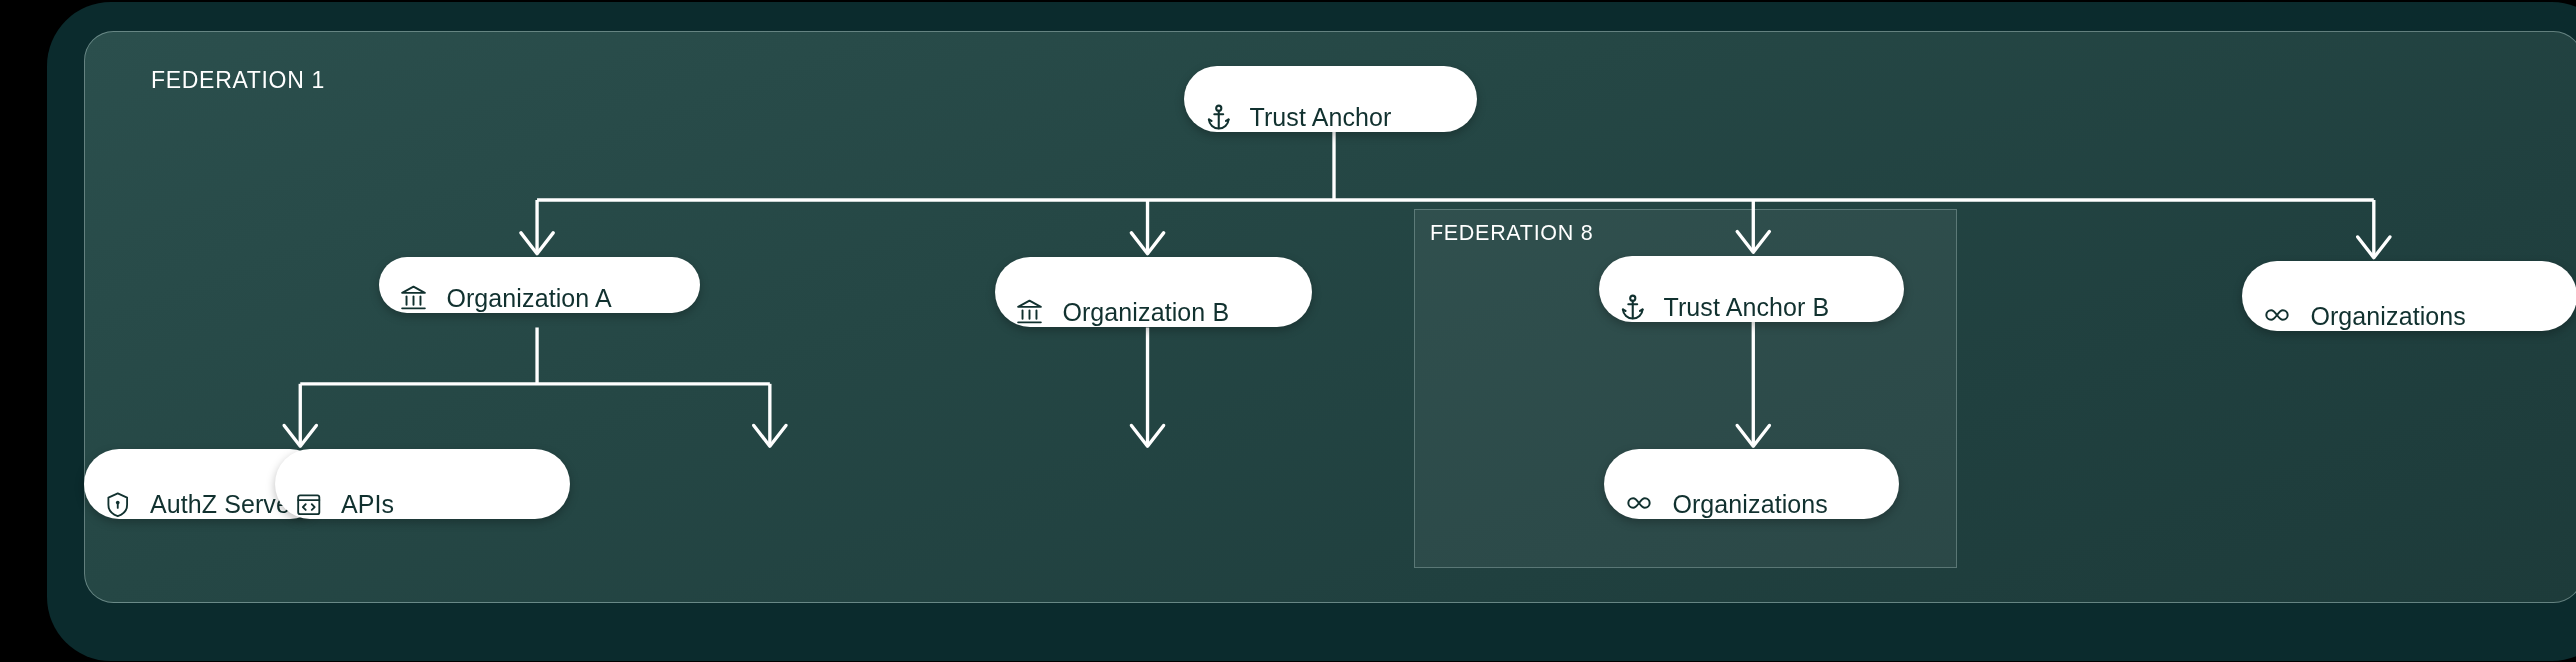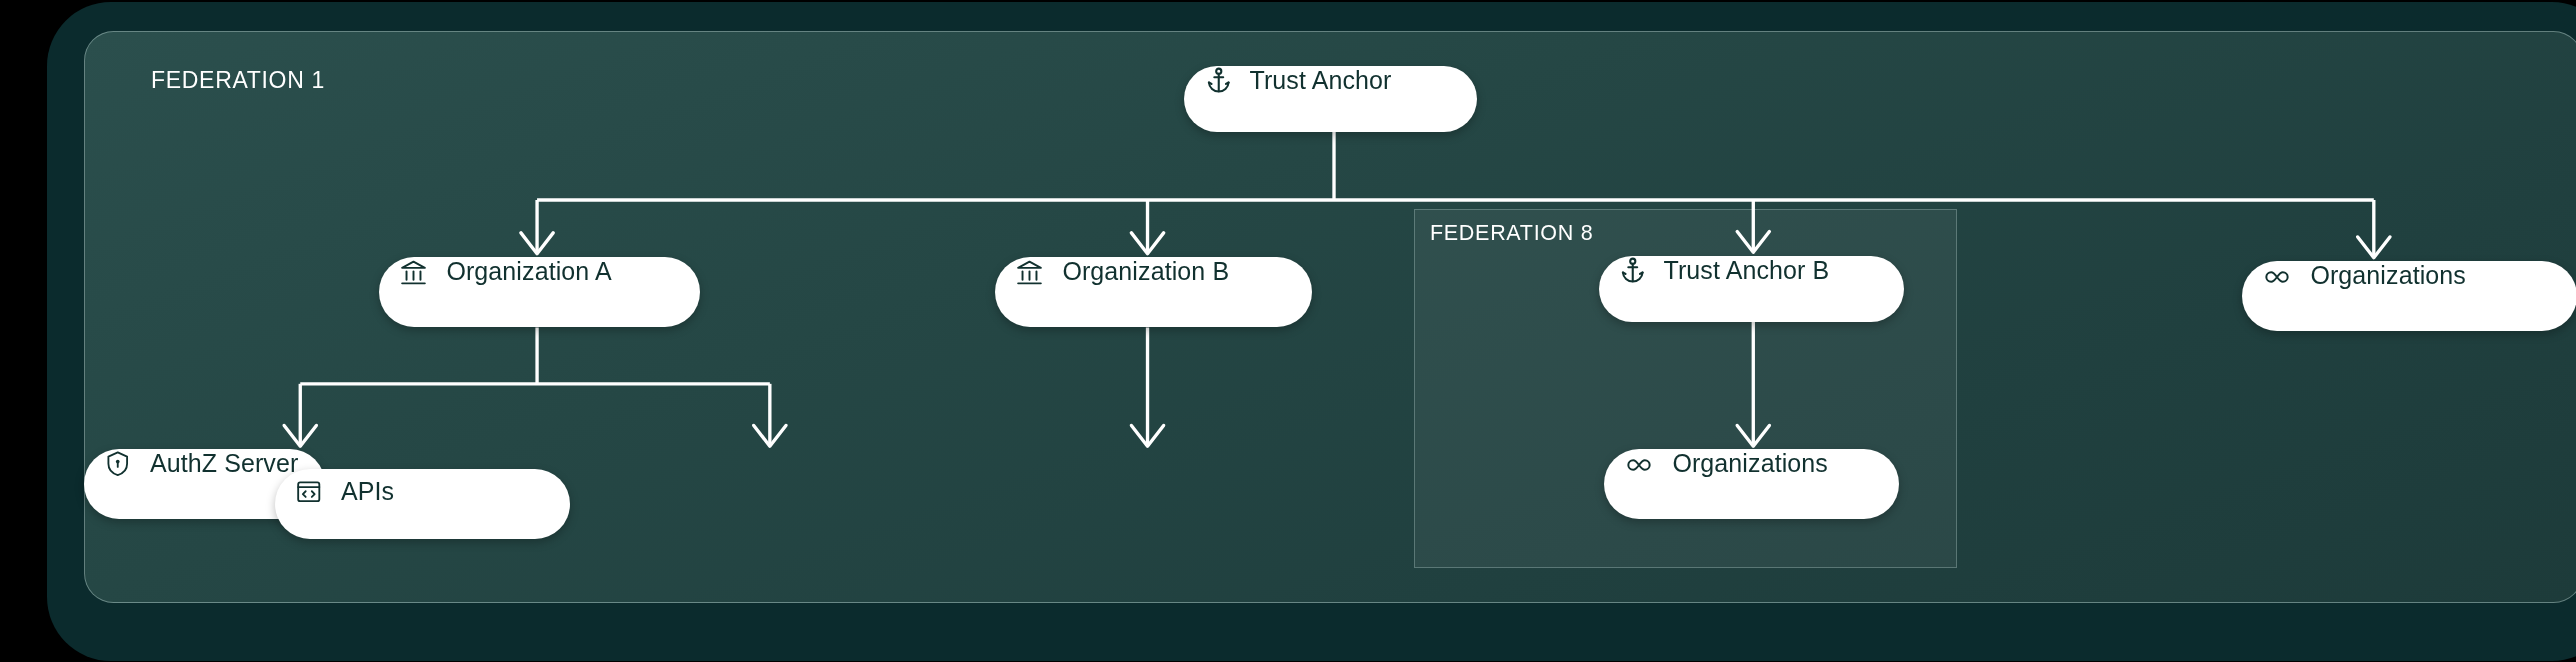--- a/index.html
+++ b/index.html
@@ -73,21 +73,21 @@
     top: 0;
     width: 2576px;
     height: 663px;
     pointer-events: none;
   }
 
   
   .node {
     position: absolute;
     display: flex;
-    align-items: flex-start;
+    align-items: flex-end;
     background: #ffffff;
     border-radius: 670px;
     box-shadow: 0 3.4px 9.4px rgba(0, 0, 0, 0.26);
     box-sizing: border-box;
     white-space: nowrap;
   }
   .node .node-icon {
     display: flex;
     align-items: center;
     justify-content: center;
@@ -99,36 +99,36 @@
     font-weight: 400;
     letter-spacing: 0.1px;
     font-family: "Liberation Sans", sans-serif;
   }
   .node svg { display: block; }
 
   
   #node-trust-anchor      { left: 1140px; top: 66px;  width: 293px; height: 66px;  padding: 0 20px 0 20px; }
   #node-trust-anchor .node-label { margin-left: 16px; }
 
-  #node-org-a             { left: 335px;  top: 257px; width: 321px; height: 70px; padding: 0 19px; }
+  #node-org-a             { left: 335px;  top: 257px; width: 321px; height: 56px; padding: 0 19px; }
   #node-org-a .node-label { margin-left: 17.4px; }
 
   #node-org-b             { left: 951px; top: 257px; width: 317px; height: 70px; padding: 0 19px; }
   #node-org-b .node-label { margin-left: 17.4px; }
 
   #node-trust-anchor-b    { left: 1555px; top: 256px; width: 305px; height: 66px;  padding: 0 19px; }
   #node-trust-anchor-b .node-label { margin-left: 16px; }
 
   #node-organizations-right { left: 2198px; top: 261px; width: 335px; height: 70px; padding: 0 19px; }
   #node-organizations-right .node-label { margin-left: 17.4px; }
 
   #node-authz             { left: 40px;   top: 449px; width: 241px; height: 70px; padding: 0 19px; }
   #node-authz .node-label { margin-left: 17.4px; }
 
-  #node-apis              { left: 231px;  top: 469px; width: 295px; height: 70px; padding: 8px 19px; }
+  #node-apis              { left: 231px;  top: 449px; width: 295px; height: 70px; padding: 0 19px; }
   #node-apis .node-label  { margin-left: 17.4px; }
 
   #node-application       { left: 951px; top: 449px; width: 241px; height: 70px; padding: 0 19px; }
   #node-application .node-label { margin-left: 17.4px; }
 
   #node-organizations-fed2 { left: 1560px; top: 449px; width: 295px; height: 70px; padding: 0 19px; }
   #node-organizations-fed2 .node-label { margin-left: 17.4px; }
 </style>
 </head>
 <body>

